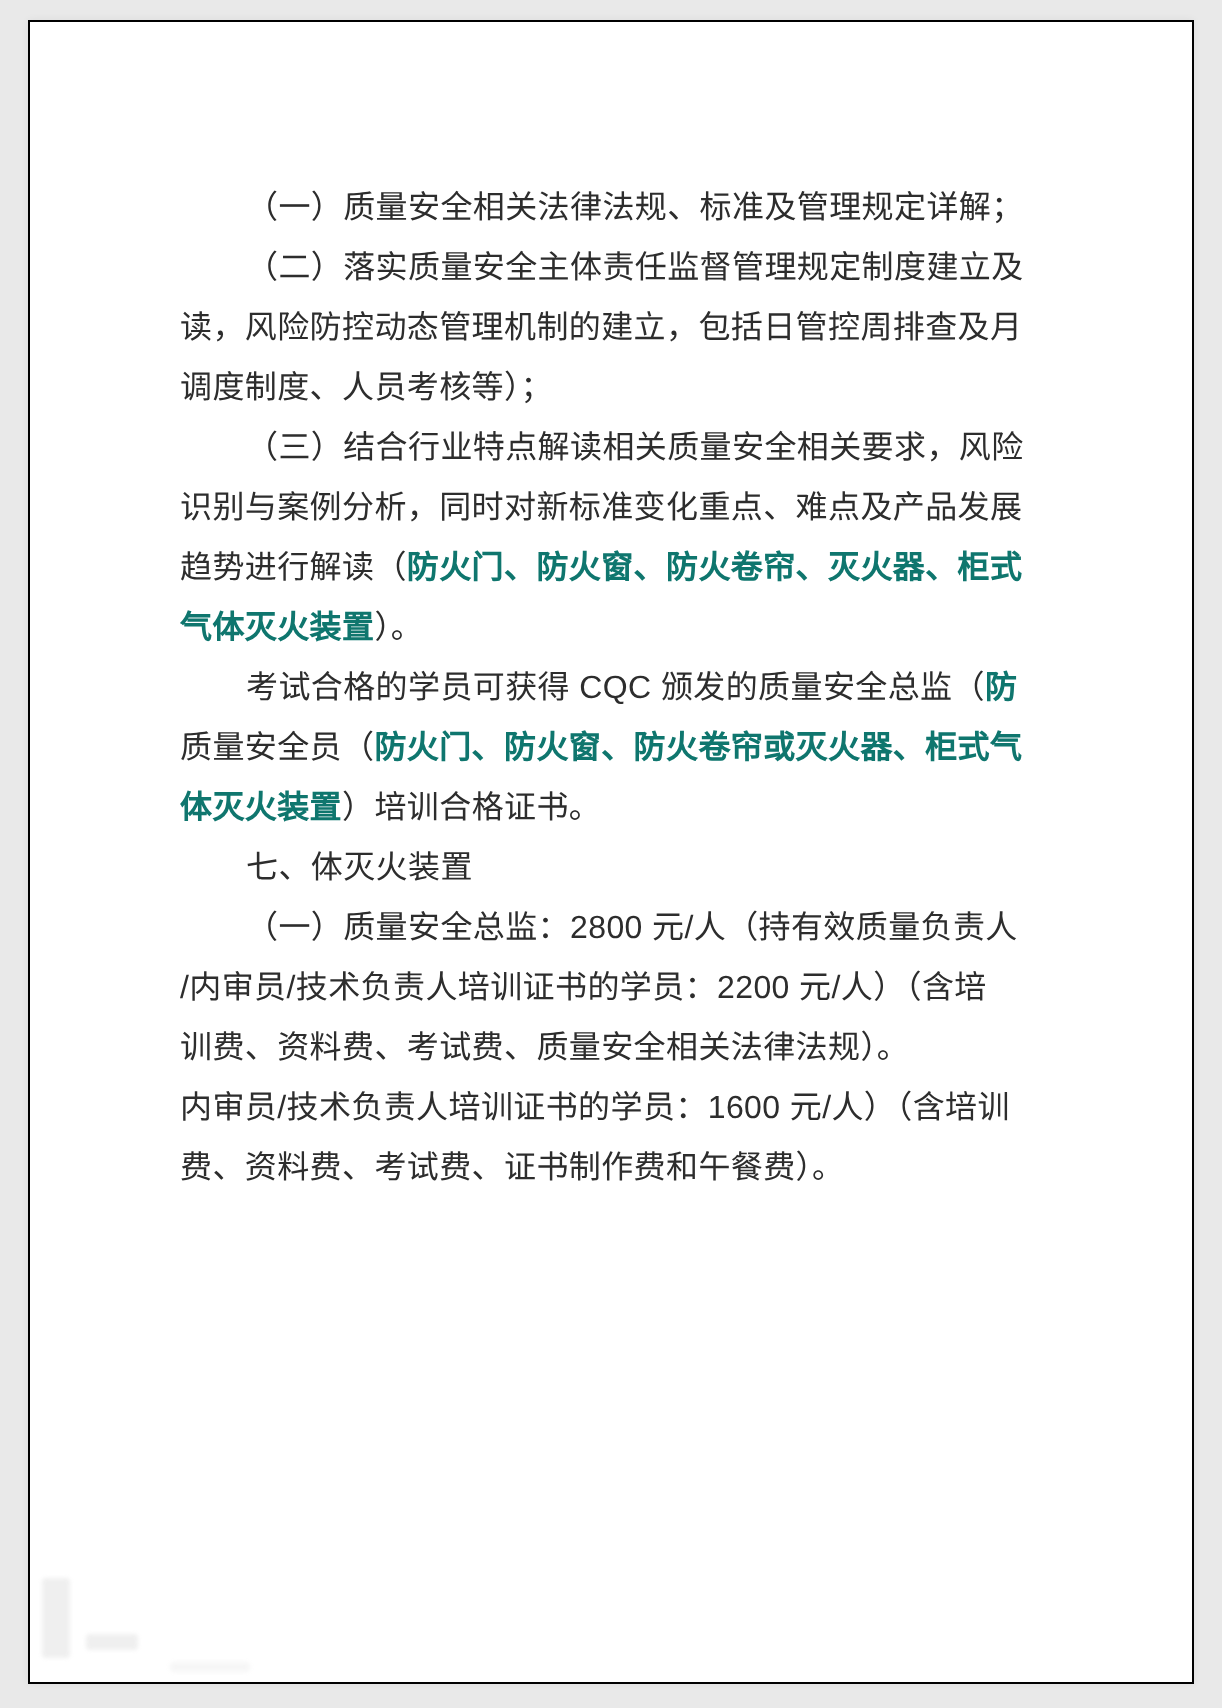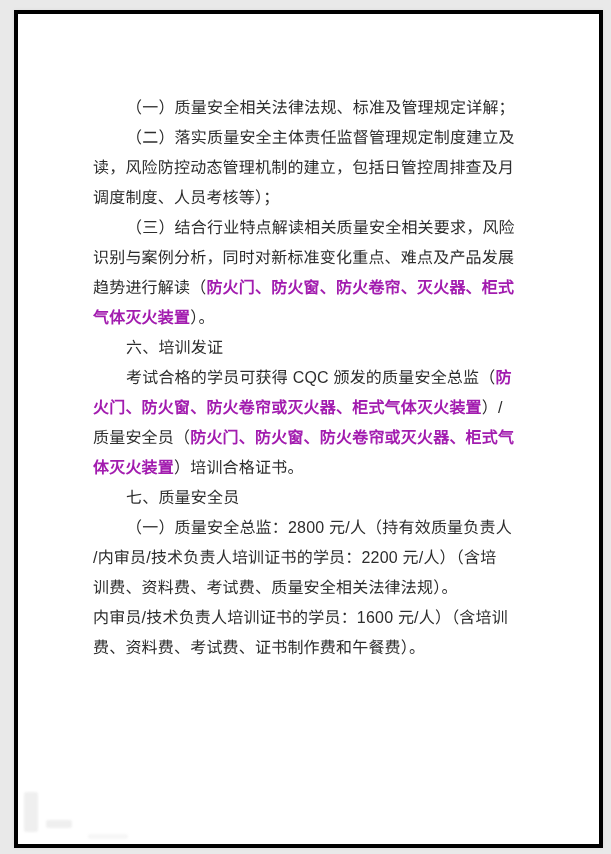--- a/index.html
+++ b/index.html
@@ -15,21 +15,21 @@
     background: #e9e9e9;
     overflow: hidden;
   }
   .paper {
     position: absolute;
     left: 14px;
     top: 10px;
     width: 581px;
     height: 830px;
     background: #ffffff;
-    border: 4px solid #000000;
+    border: 1px solid #000000;
     box-shadow: 0 0 4px rgba(0,0,0,0.06);
   }
   .textblock {
     position: absolute;
     left: 75px;   
     top: 79px;    
     width: 425px;
     font-size: 16px;
     line-height: 30px;
     color: #2d2d2d;
@@ -38,21 +38,21 @@
   .line {
     height: 30px;
     white-space: nowrap;
     text-align: left;
   }
   .line.indent {
     padding-left: 33px;
   }
   .seg-b {
     font-weight: 700;
-    color: #a21caf;
+    color: #0f766e;
   }
   .artifact {
     position: absolute;
     background: #b9b9b9;
     opacity: 0.22;
     border-radius: 2px;
     filter: blur(1px);
   }
   .artifact.a1 { left: 6px;  top: 778px; width: 14px; height: 40px; }
   .artifact.a2 { left: 28px; top: 806px; width: 26px; height: 8px;  }
@@ -65,26 +65,24 @@
   <div class="paper">
     <div class="textblock" id="doc-body">
         <div class="line indent"><span class="seg">（一）质量安全相关法律法规、标准及管理规定详解；</span></div>
         <div class="line indent"><span class="seg">（二）落实质量安全主体责任监督管理规定制度建立及</span></div>
         <div class="line"><span class="seg">读，风险防控动态管理机制的建立，包括日管控周排查及月</span></div>
         <div class="line"><span class="seg">调度制度、人员考核等）；</span></div>
         <div class="line indent"><span class="seg">（三）结合行业特点解读相关质量安全相关要求，风险</span></div>
         <div class="line"><span class="seg">识别与案例分析，同时对新标准变化重点、难点及产品发展</span></div>
         <div class="line"><span class="seg">趋势进行解读（</span><span class="seg-b">防火门、防火窗、防火卷帘、灭火器、柜式</span></div>
         <div class="line"><span class="seg-b">气体灭火装置</span><span class="seg">）。</span></div>
-        <div class="line indent"><span class="seg">六、培训发证</span></div>
         <div class="line indent"><span class="seg">考试合格的学员可获得 CQC 颁发的质量安全总监（</span><span class="seg-b">防</span></div>
-        <div class="line"><span class="seg-b">火门、防火窗、防火卷帘或灭火器、柜式气体灭火装置</span><span class="seg">）/</span></div>
         <div class="line"><span class="seg">质量安全员（</span><span class="seg-b">防火门、防火窗、防火卷帘或灭火器、柜式气</span></div>
         <div class="line"><span class="seg-b">体灭火装置</span><span class="seg">）培训合格证书。</span></div>
-        <div class="line indent"><span class="seg">七、质量安全员</span></div>
+        <div class="line indent"><span class="seg">七、体灭火装置</span></div>
         <div class="line indent"><span class="seg">（一）质量安全总监：2800 元/人（持有效质量负责人</span></div>
         <div class="line"><span class="seg">/内审员/技术负责人培训证书的学员：2200 元/人）（含培</span></div>
         <div class="line"><span class="seg">训费、资料费、考试费、质量安全相关法律法规）。</span></div>
         <div class="line"><span class="seg">内审员/技术负责人培训证书的学员：1600 元/人）（含培训</span></div>
         <div class="line"><span class="seg">费、资料费、考试费、证书制作费和午餐费）。</span></div>
       </div>
     <div class="artifact a1"></div>
     <div class="artifact a2"></div>
     <div class="artifact a3"></div>
   </div>

